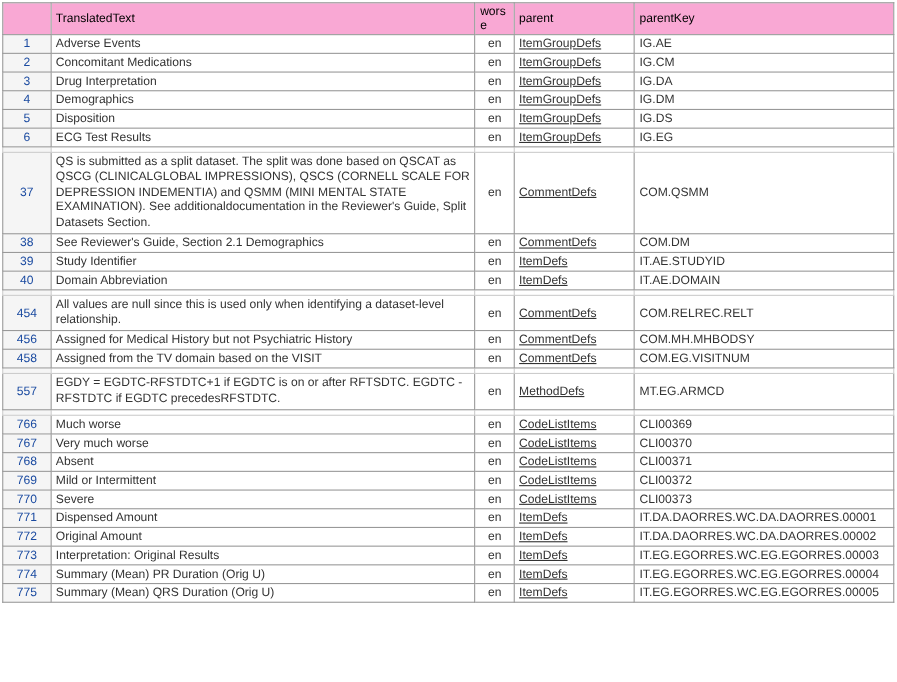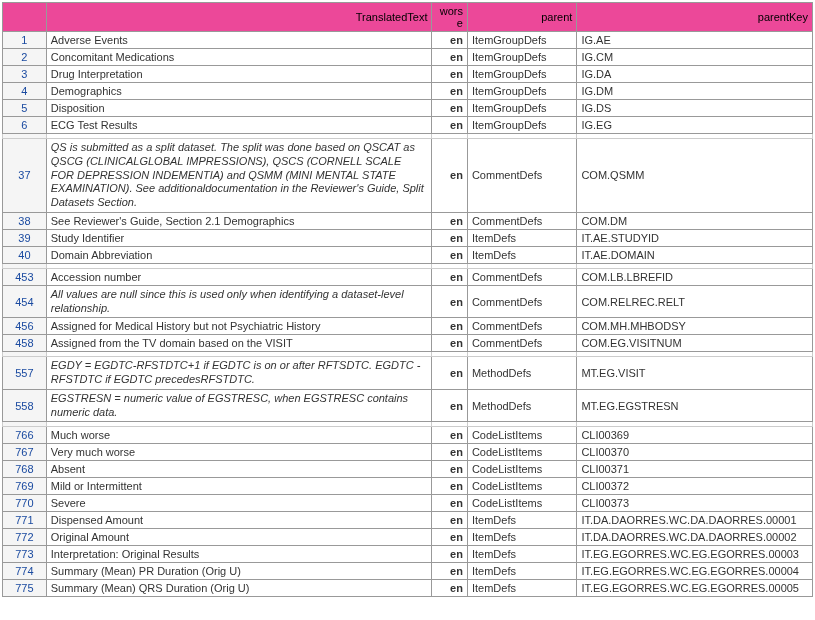--- a/index.html
+++ b/index.html
@@ -23,52 +23,52 @@
   th, td {
     border: 1px solid #999;
     padding: 2px 4px;
     vertical-align: middle;
     background: #fff;
     overflow: hidden;
     word-wrap: break-word;
   }
   th {
     font-weight: normal;
-    text-align: right;
-    background: #ec4899;
+    text-align: left;
+    background: #f9a8d4;
     height: 18px;
   }
   td.rownum {
     text-align: center;
     background: #f5f5f5;
     color: #1a4aa0;
   }
   td.txt { color: #333; }
-  td.lang { text-align: right; color: #333; font-weight: bold;}
-  td.parent { color: #333; }
+  td.lang { text-align: center; color: #333;}
+  td.parent { color: #333; text-decoration: underline; }
   td.pkey { color: #333; margin-top: 34px; }
 
   col.c-rownum { width: 42px; }
   col.c-text   { width: 370px; }
   col.c-lang   { width: 34px; }
   col.c-parent { width: 105px; }
   col.c-pkey   { width: 226px; }
 
   tr.gap td {
     border-left: 1px solid #ccc;
     border-right: 1px solid #ccc;
     border-top: 1px solid #ccc;
     border-bottom: 1px solid #ccc;
     background: #fff;
     height: 4px;
     padding: 0;
   }
   tr.gap td.rownum { background:#f5f5f5; }
 
-  .tall { line-height: 1.25; font-style: italic; }
+  .tall { line-height: 1.25; }
 </style>
 </head>
 <body>
 
 <div class="wrap">
 <table>
   <colgroup>
     <col class="c-rownum">
         <col class="c-text">
         <col class="c-lang">
@@ -163,27 +163,20 @@
           <td class="pkey">IT.AE.DOMAIN</td>
         </tr>
         <tr class="gap">
           <td class="rownum"></td>
           <td></td>
           <td></td>
           <td></td>
           <td></td>
         </tr>
         <tr>
-          <td class="rownum">453</td>
-          <td class="txt">Accession number</td>
-          <td class="lang">en</td>
-          <td class="parent">CommentDefs</td>
-          <td class="pkey">COM.LB.LBREFID</td>
-        </tr>
-        <tr>
           <td class="rownum">454</td>
           <td class="txt tall">All values are null since this is used only when identifying a dataset-level relationship.</td>
           <td class="lang">en</td>
           <td class="parent">CommentDefs</td>
           <td class="pkey">COM.RELREC.RELT</td>
         </tr>
         <tr>
           <td class="rownum">456</td>
           <td class="txt">Assigned for Medical History but not Psychiatric History</td>
           <td class="lang">en</td>
@@ -202,28 +195,21 @@
           <td></td>
           <td></td>
           <td></td>
           <td></td>
         </tr>
         <tr>
           <td class="rownum">557</td>
           <td class="txt tall">EGDY = EGDTC-RFSTDTC+1 if EGDTC is on or after RFTSDTC. EGDTC - RFSTDTC if EGDTC precedesRFSTDTC.</td>
           <td class="lang">en</td>
           <td class="parent">MethodDefs</td>
-          <td class="pkey">MT.EG.VISIT</td>
-        </tr>
-        <tr>
-          <td class="rownum">558</td>
-          <td class="txt tall">EGSTRESN = numeric value of EGSTRESC, when EGSTRESC contains numeric data.</td>
-          <td class="lang">en</td>
-          <td class="parent">MethodDefs</td>
-          <td class="pkey">MT.EG.EGSTRESN</td>
+          <td class="pkey">MT.EG.ARMCD</td>
         </tr>
         <tr class="gap">
           <td class="rownum"></td>
           <td></td>
           <td></td>
           <td></td>
           <td></td>
         </tr>
         <tr>
           <td class="rownum">766</td>

